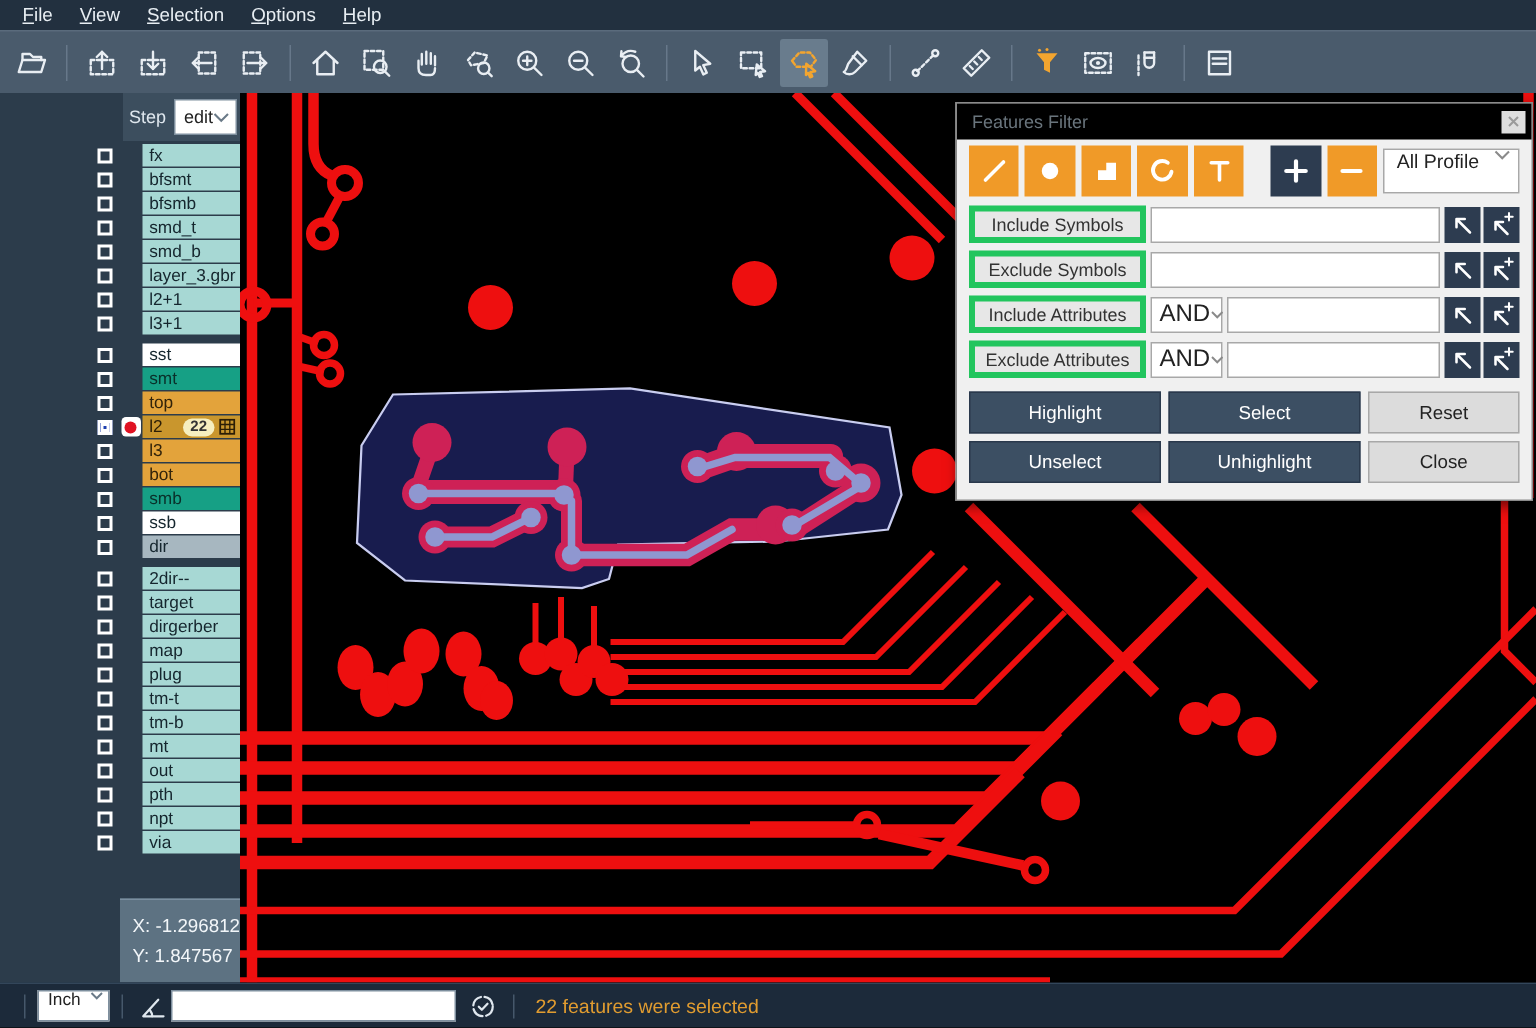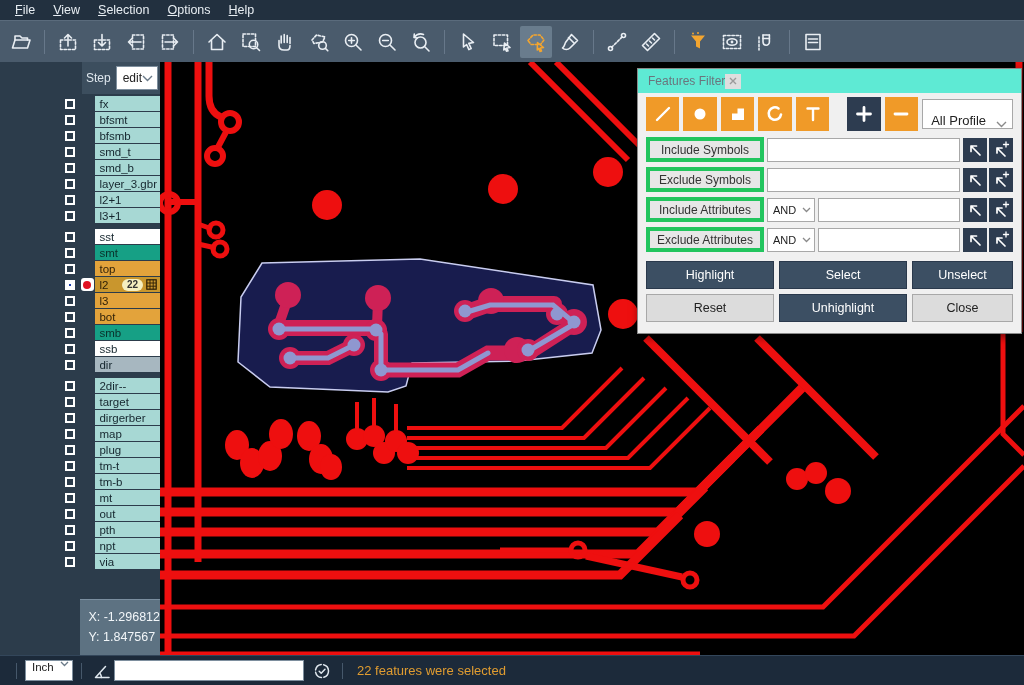--- a/index.html
+++ b/index.html
@@ -52,36 +52,36 @@
   .sidebar-fill { flex:1; background:#5d7282; }
   .coords { height:56px; background:#5d7282; border-top:1px solid #7b8fa0; padding:7px 0 0 8px; }
   .coords div { color:#f2f6f9; font-size:12.5px; line-height:20px; }
 
   
   .canvas { position:relative; width:864px; flex:1; background:#000; overflow:hidden; }
   .canvas svg.art { position:absolute; left:0; top:0; }
 
   
   .dialog { position:absolute; left:477px; top:6px; width:385px; height:266px; background:#f0f0f0; border:1px solid #8a8a8a; box-shadow:2px 3px 8px rgba(0,0,0,.55); display:flex; flex-direction:column; }
-  .dlg-title { height:24px; background:#5eead4; display:flex; align-items:center; padding:0 4px 0 10px; }
+  .dlg-title { height:24px; background:#000000; display:flex; align-items:center; justify-content:space-between; padding:0 4px 0 10px; }
   .dlg-title .t { color:#6a757d; font-size:12px; }
   .dlg-close { width:16px; height:15px; background:#dedede; display:flex; align-items:center; justify-content:center; }
   .dlg-close svg { stroke:#9a9a9a; stroke-width:1.4; }
   .toolrow { display:flex; align-items:center; padding:4px 8px 6px 8px; }
   .sqbtn { width:34px; height:34px; display:flex; align-items:center; justify-content:center; margin-right:4px; }
   .sqbtn svg { stroke:#fff; fill:none; stroke-width:2.4; stroke-linecap:round; stroke-linejoin:round; }
   .sq-orange { background:#f09a28; }
   .sq-navy { background:#2d3c50; }
   .toolrow .gap { width:14px; }
-  .profile-combo { margin-left:auto; width:92px; height:30px; background:#fff; border:1px solid #a8a8a8; display:flex; align-items:flex-end; justify-content:space-between; padding:0 5px 0 8px; }
+  .profile-combo { margin-left:auto; width:92px; height:30px; background:#fff; border:1px solid #a8a8a8; display:flex; align-items:flex-start; justify-content:space-between; padding:0 5px 0 8px; }
   .profile-combo .val { font-size:13px; color:#222; }
   .frow { display:flex; align-items:center; padding:0 8px; margin-bottom:5px; }
   .flabel { width:118px; flex:0 0 118px; height:25px; background:#e7e7e7; border:4px solid #22c55e; display:flex; align-items:center; justify-content:center; font-size:12px; color:#333; }
   .fand { width:48px; flex:0 0 48px; height:24px; background:#fff; border:1px solid #a8a8a8; display:flex; align-items:center; justify-content:space-between; padding:0 3px 0 5px; margin-left:3px; }
-  .fand .val { font-size:11px; color:#222; }
+  .fand .val { font-size:16px; color:#222; }
   .finput { flex:1; height:24px; border:1px solid #a8a8a8; background:#fff; margin:0 3px; font-size:12px; padding:0 4px; min-width:10px; }
   .abtn { width:24px; height:24px; flex:0 0 24px; background:#2d3c50; display:flex; align-items:center; justify-content:center; }
   .abtn + .abtn { margin-left:2px; }
   .abtn svg { stroke:#fff; fill:none; stroke-width:1.7; stroke-linecap:round; stroke-linejoin:round; }
   .actions { display:grid; grid-template-columns:128px 128px 1fr; gap:5px; padding:4px 8px 8px 8px; }
   .act { height:28px; display:flex; align-items:center; justify-content:center; font-size:12.5px; border:1px solid #2a394c; }
   .act.navy { background:#3c4f63; color:#fff; }
   .act.light { background:#dcdcdc; color:#222; border:1px solid #a8a8a8; }
 
   
@@ -810,22 +810,22 @@
               <svg width="18" height="18" viewBox="0 0 18 18">
                 <path d="M13,15 L5,7 M5,12 V7 H10"></path>
                 <path d="M11.5,3.5 h5 M14,1 v5" stroke-width="1.3"></path>
               </svg>
             </div>
         </div>
 
         <div class="actions">
           <div class="act navy">Highlight</div>
           <div class="act navy">Select</div>
+          <div class="act light">Reset</div>
           <div class="act navy">Unselect</div>
-          <div class="act light">Reset</div>
           <div class="act navy">Unhighlight</div>
           <div class="act light">Close</div>
         </div>
       </div>
     </div>
   </div>
 
   <div class="statusbar">
     <div class="ssep"></div>
     <div class="unit-combo">

